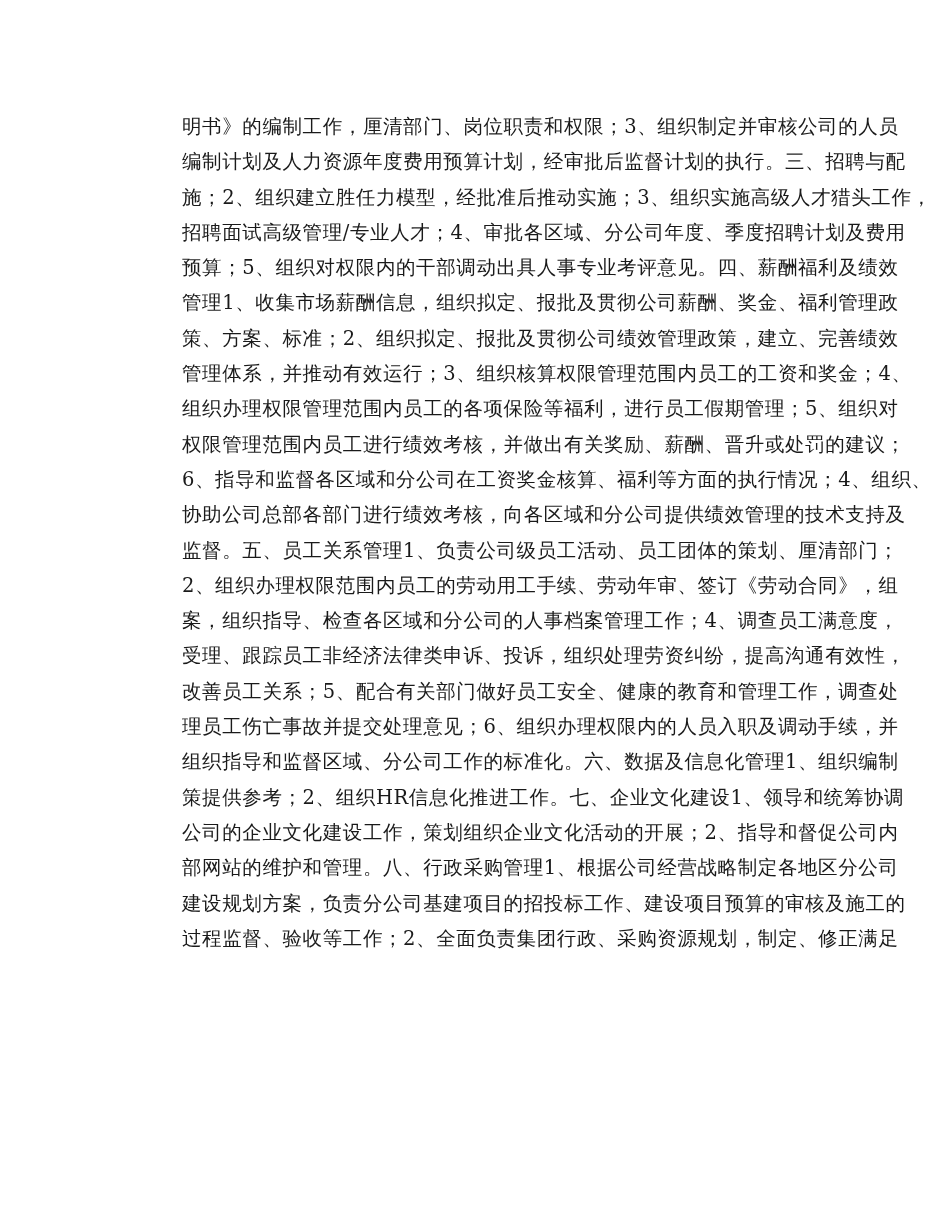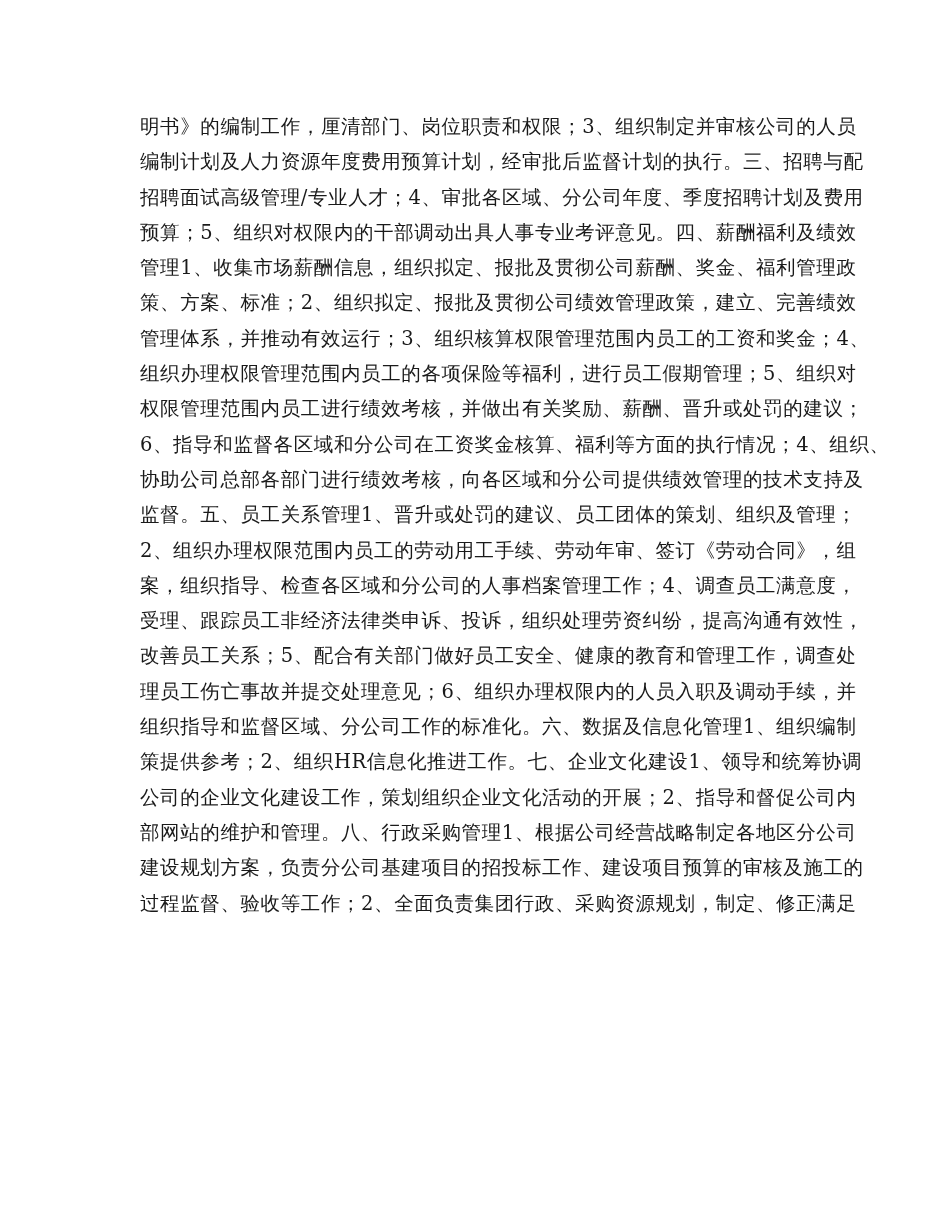--- a/index.html
+++ b/index.html
@@ -29,39 +29,41 @@
     font-family: "DejaVu Serif", "Liberation Serif", serif;
     font-size: 19.5px;
     color: #1a1a1a;
   }
   .line {
     display: block;
     height: 35.3px;
     line-height: 35.3px;
     white-space: nowrap;
     letter-spacing: 0.6px;
+    margin-left: 42px;
   }
 </style>
 </head>
 <body>
 
 <div class="page">
   <div class="text-block">
     <span class="line">明书》的编制工作，厘清部门、岗位职责和权限；3、组织制定并审核公司的人员</span>
     <span class="line">编制计划及人力资源年度费用预算计划，经审批后监督计划的执行。三、招聘与配</span>
+    <span class="line">施；2、组织建立胜任力模型，经批准后推动实施；3、组织实施高级人才猎头工作，</span>
     <span class="line">招聘面试高级管理/专业人才；4、审批各区域、分公司年度、季度招聘计划及费用</span>
     <span class="line">预算；5、组织对权限内的干部调动出具人事专业考评意见。四、薪酬福利及绩效</span>
     <span class="line">管理1、收集市场薪酬信息，组织拟定、报批及贯彻公司薪酬、奖金、福利管理政</span>
     <span class="line">策、方案、标准；2、组织拟定、报批及贯彻公司绩效管理政策，建立、完善绩效</span>
     <span class="line">管理体系，并推动有效运行；3、组织核算权限管理范围内员工的工资和奖金；4、</span>
     <span class="line">组织办理权限管理范围内员工的各项保险等福利，进行员工假期管理；5、组织对</span>
     <span class="line">权限管理范围内员工进行绩效考核，并做出有关奖励、薪酬、晋升或处罚的建议；</span>
     <span class="line">6、指导和监督各区域和分公司在工资奖金核算、福利等方面的执行情况；4、组织、</span>
     <span class="line">协助公司总部各部门进行绩效考核，向各区域和分公司提供绩效管理的技术支持及</span>
-    <span class="line">监督。五、员工关系管理1、晋升或处罚的建议、员工团体的策划、组织及管理；</span>
+    <span class="line">监督。五、员工关系管理1、负责公司级员工活动、员工团体的策划、厘清部门；</span>
     <span class="line">2、组织办理权限范围内员工的劳动用工手续、劳动年审、签订《劳动合同》，组</span>
     <span class="line">案，组织指导、检查各区域和分公司的人事档案管理工作；4、调查员工满意度，</span>
     <span class="line">受理、跟踪员工非经济法律类申诉、投诉，组织处理劳资纠纷，提高沟通有效性，</span>
     <span class="line">改善员工关系；5、配合有关部门做好员工安全、健康的教育和管理工作，调查处</span>
     <span class="line">理员工伤亡事故并提交处理意见；6、组织办理权限内的人员入职及调动手续，并</span>
     <span class="line">组织指导和监督区域、分公司工作的标准化。六、数据及信息化管理1、组织编制</span>
     <span class="line">策提供参考；2、组织HR信息化推进工作。七、企业文化建设1、领导和统筹协调</span>
     <span class="line">公司的企业文化建设工作，策划组织企业文化活动的开展；2、指导和督促公司内</span>
     <span class="line">部网站的维护和管理。八、行政采购管理1、根据公司经营战略制定各地区分公司</span>
     <span class="line">建设规划方案，负责分公司基建项目的招投标工作、建设项目预算的审核及施工的</span>

